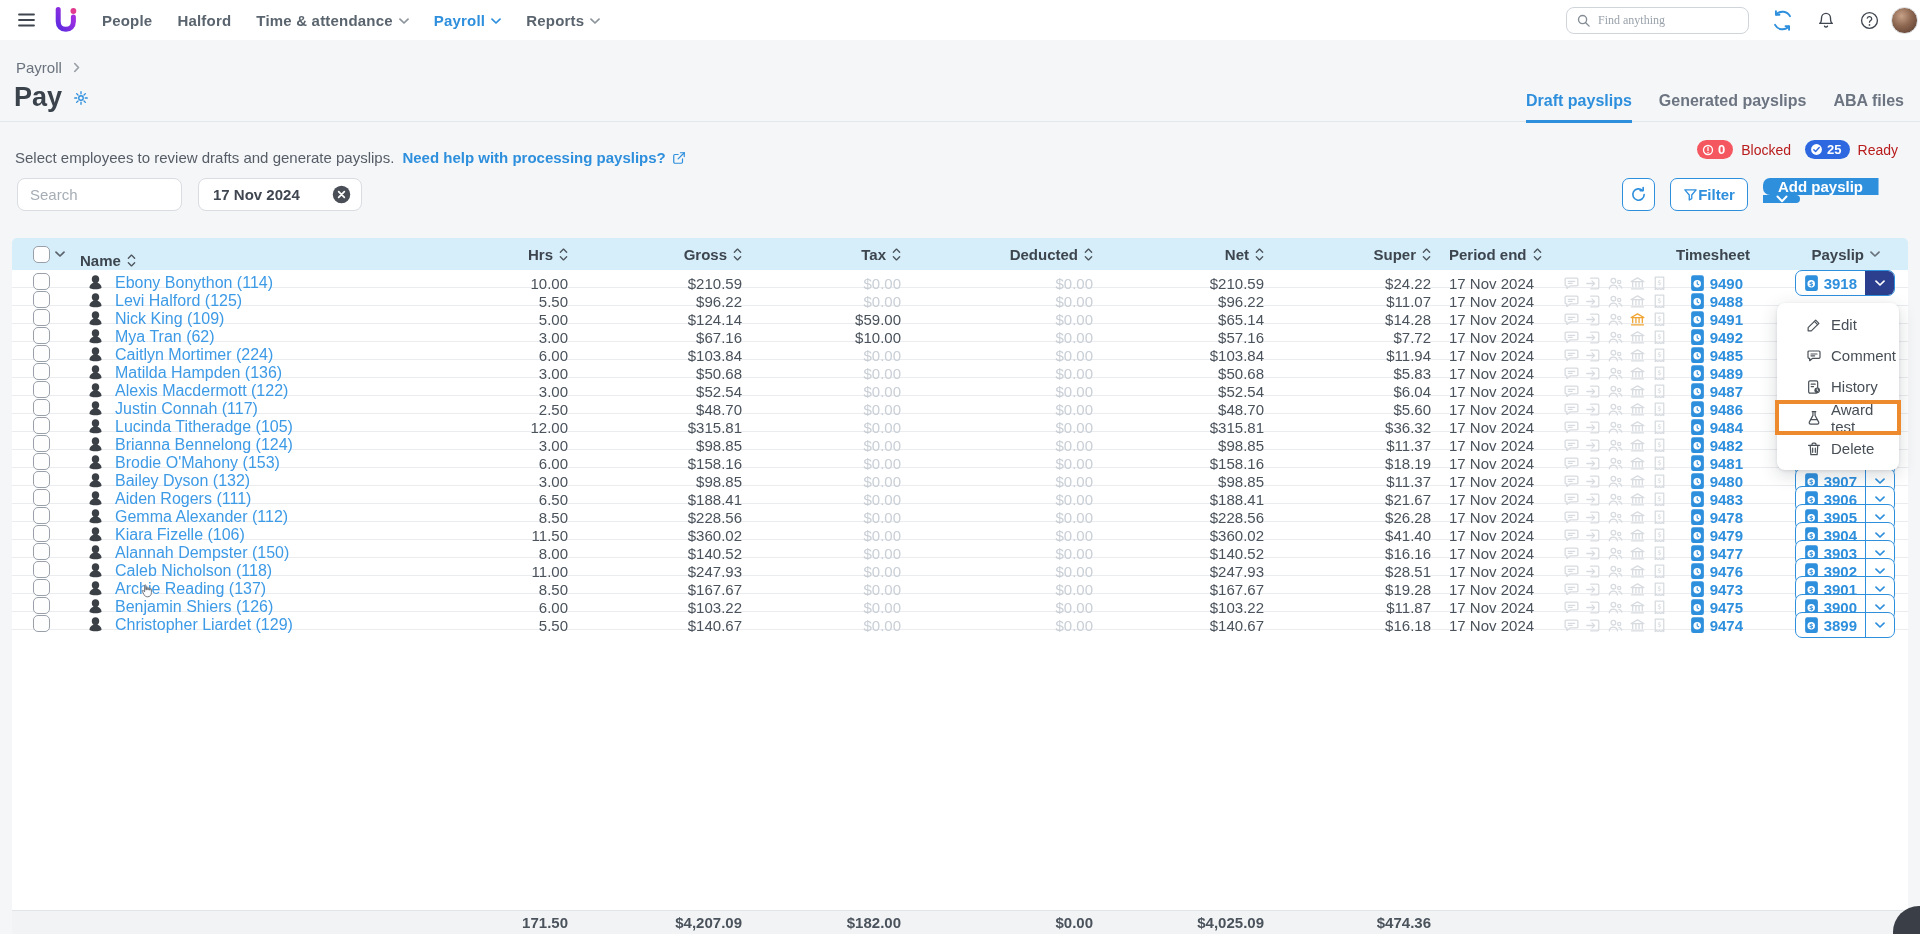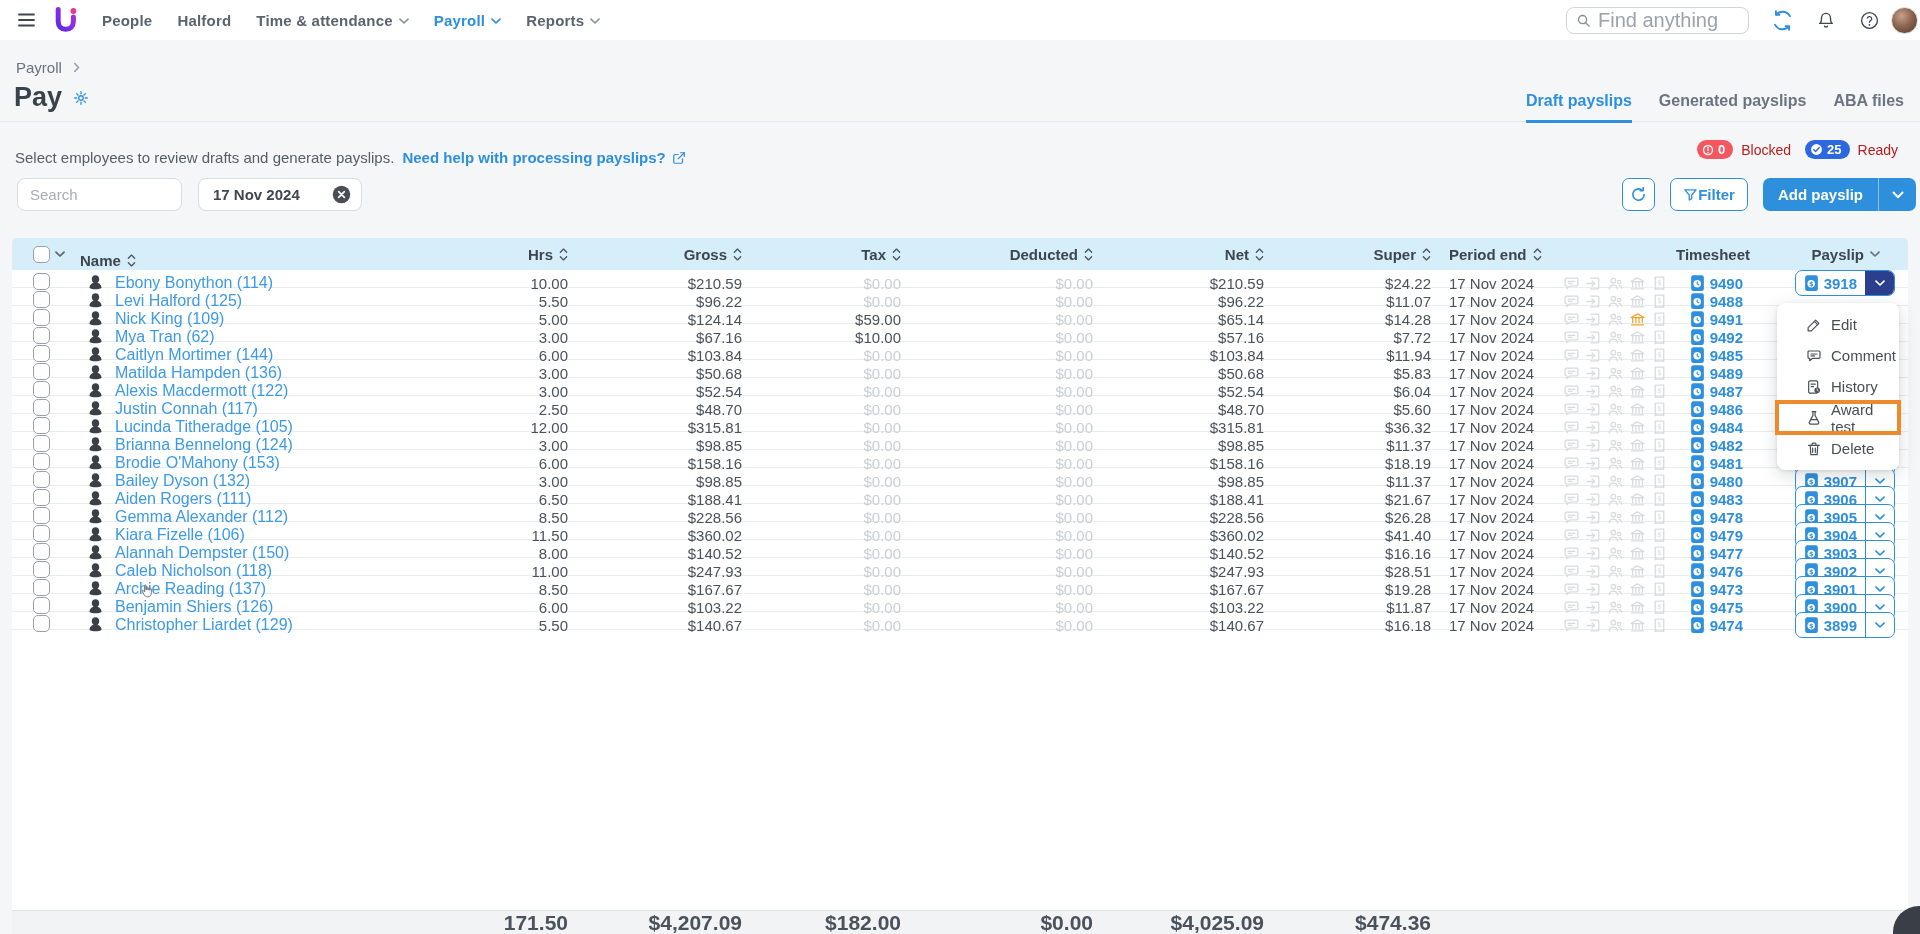--- a/index.html
+++ b/index.html
@@ -16,21 +16,21 @@
   
   .topnav { position:absolute; left:0; top:0; width:1920px; height:40px; background:#fff; display:flex; align-items:center; z-index:6; }
   .burger { margin-left:18px; cursor:pointer; }
   .logo { margin-left:19px; }
   .nav-menu { display:flex; align-items:center; margin-left:24px; gap:25px; }
   .nav-item { display:flex; align-items:center; gap:6px; font-size:15px; font-weight:700; color:#5a646e; cursor:pointer; letter-spacing:.2px; }
   .nav-item .nchev { color:#8b939b; margin-top:2px; }
   .nav-item.active { color:#2e8fdd; }
   .nav-item.active .nchev { color:#2e8fdd; }
   .global-search { position:absolute; left:1566px; top:7px; width:183px; height:27px; border:1px solid #d0d5db; border-radius:8px; background:#fff; display:flex; align-items:center; padding:0 9px; gap:7px; color:#99a1aa; }
-  .global-search input { border:none; outline:none; width:120px; font-size:20px; font-family:Liberation Sans, sans-serif; color:#555d66; background:transparent; }
+  .global-search input { border:none; outline:none; width:120px; font-size:12px; font-family:Liberation Serif, serif; color:#555d66; background:transparent; }
   .global-search input::placeholder { color:#9aa2ab; }
   .nav-ic { position:absolute; top:0; height:40px; display:flex; align-items:center; cursor:pointer; }
   .avatar-img { position:absolute; left:1891px; top:7px; width:27px; height:27px; border-radius:50%;
     background: radial-gradient(circle at 38% 32%, #c7a188 0%, #8d6650 45%, #52382c 100%);
     border:1px solid #d9dde1; }
 
   
   .breadcrumb { position:absolute; left:16px; top:59px; font-size:15px; color:#6a737d; display:flex; align-items:center; gap:10px; }
   .bc-chev { transform:rotate(-90deg); color:#9aa1a9; }
   .page-title { position:absolute; left:14px; top:82px; font-size:27px; font-weight:700; color:#3a424c; display:flex; align-items:flex-start; gap:11px; }
@@ -51,21 +51,21 @@
   .pill.blue { background:#2d68e0; }
   .badge-label { font-size:14px; color:#b91c1c; margin-right:6px; }
 
   
   .search-input { position:absolute; left:17px; top:178px; width:165px; height:33px; border:1px solid #d9dce1; border-radius:8px; background:#fff; font-size:15px; padding:0 12px; color:#3f4650; font-family:"Liberation Sans",sans-serif; outline:none; }
   .search-input::placeholder { color:#a6adb5; }
   .date-chip { position:absolute; left:198px; top:178px; width:164px; height:33px; border:1px solid #d9dce1; border-radius:8px; background:#fff; display:flex; align-items:center; padding:0 10px 0 14px; cursor:pointer; }
   .date-chip .dval { font-size:15px; font-weight:600; color:#3f4650; flex:1; }
   .btn-refresh { position:absolute; left:1622px; top:178px; width:33px; height:33px; border:1px solid #2e8fdd; border-radius:7px; background:#fff; display:flex; align-items:center; justify-content:center; cursor:pointer; }
   .btn-filter { position:absolute; left:1670px; top:178px; width:78px; height:33px; border:1px solid #2e8fdd; border-radius:7px; background:#fff; display:flex; align-items:center; justify-content:center; color:#2e8fdd; font-size:15px; font-weight:700; cursor:pointer; }
-  .btn-add { position:absolute; left:1763px; top:178px; height:33px; display:flex; cursor:pointer; }
+  .btn-add { position:absolute; left:1763px; top:178px; height:33px; display:flex; cursor:pointer;flex-direction:column; }
   .btn-add .main { background:#2e8fdd; color:#fff; font-size:15px; font-weight:700; display:flex; align-items:center; padding:0 15px; border-radius:7px 0 0 7px; border-right:1px solid rgba(255,255,255,.45); }
   .btn-add .dd { background:#2e8fdd; width:37px; border-radius:0 7px 7px 0; display:flex; align-items:center; justify-content:center; color:#fff; }
 
   
   .table { position:absolute; left:12px; top:238px; width:1896px; height:696px; }
   .grid { display:grid; grid-template-columns:21px 45px 34px 308px 148px 174px 159px 192px 171px 167px 18px 101px 200px 158px; align-items:center; }
   .thead { height:32px; background:#d5eef9; border-radius:5px 5px 0 0; font-size:15px; font-weight:700; color:#3d454e; }
   .th { display:flex; align-items:center; gap:6px; }
   .th.num { justify-content:flex-end; }
   .th-name { grid-column:3/5; padding-left:2px;margin-top:12px; }
@@ -87,21 +87,21 @@
   .tsi { color:#d7dbdf; cursor:pointer; }
   .tsi.alert { color:#f0a432; }
   .ts-link { margin-left:auto; margin-right:7px; display:flex; align-items:center; gap:5px; color:#2e8fdd; font-weight:600; font-size:15px; cursor:pointer; text-decoration:none; }
   .c-chip { display:flex; justify-content:flex-end; padding-right:13px; }
   .chip { height:26px; border:1.5px solid #2e8fdd; border-radius:7px; background:#fff; display:flex; align-items:stretch; cursor:pointer; overflow:hidden; }
   .chip-main { display:flex; align-items:center; gap:5px; padding:0 8px; color:#2e8fdd; font-size:15px; font-weight:600; }
   .chip-dd { width:29px; border-left:1.5px solid #2e8fdd; display:flex; align-items:center; justify-content:center; color:#2e8fdd; }
   .chip.open { border-color:#2e8fdd; }
   .chip.open .chip-dd { background:#2b3f8e; border-left-color:#2b3f8e; color:#fff; }
   .tfoot { position:absolute; left:0; top:672px; width:1896px; height:24px; background:#f2f3f5; border-top:1px solid #e2e5e8; font-weight:700; color:#40474f; }
-  .tfoot .cell { font-size:21px; font-weight:700; }
+  .tfoot .cell { font-size:15px; font-weight:700; }
 
   
   .ctx-menu { position:absolute; left:1777px; top:303px; width:122px; background:#fff; border-radius:8px; box-shadow:0 5px 18px rgba(40,50,60,.18), 0 1px 3px rgba(40,50,60,.12); padding:6px 0; z-index:10; }
   .ctx-item { height:31px; display:flex; align-items:center; gap:9px; padding-left:29px; font-size:15px; color:#474e56; cursor:pointer; }
   .ctx-item .mi { color:#4a5158; }
   .ctx-item.highlight { outline:4px solid #ed8a2d; outline-offset:-2px; }
 
   .cursor-hand { position:absolute; left:138px; top:582px; z-index:20; }
   .chat-bubble { position:absolute; left:1893px; top:906px; width:52px; height:52px; border-radius:50%; background:#3a3e46; z-index:4; }
 </style>
@@ -729,21 +729,21 @@
     </div>
   </div>
       <div class="trow grid">
     <div></div>
     <div><span class="cb"></span></div>
     <div class="c-avatar i" data-icon="person">
           <svg width="19" height="21" viewBox="0 0 24 26">
             <path d="M12 2.5c2.8 0 4.7 2 4.7 4.9 0 2-.9 3.8-2.2 4.7 3.2 1 5.1 3.5 5.1 6 0 3-15.2 3-15.2 0 0-2.5 1.9-5 5.1-6-1.3-.9-2.2-2.7-2.2-4.7 0-2.9 1.9-4.9 4.7-4.9z" fill="#3b4046"></path>
           </svg>
         </div>
-    <div class="c-name"><a class="link">Caitlyn Mortimer (144)</a></div>
+    <div class="c-name"><a class="link">Caitlyn Mortimer (224)</a></div>
     <div class="cell num">6.00</div>
     <div class="cell num">$103.84</div>
     <div class="cell num muted">$0.00</div>
     <div class="cell num muted">$0.00</div>
     <div class="cell num">$103.84</div>
     <div class="cell num">$11.94</div>
     <div></div>
     <div class="cell c-period">17 Nov 2024</div>
     <div class="c-ts">
       <span class="tsi i" data-icon="ic-comment">

